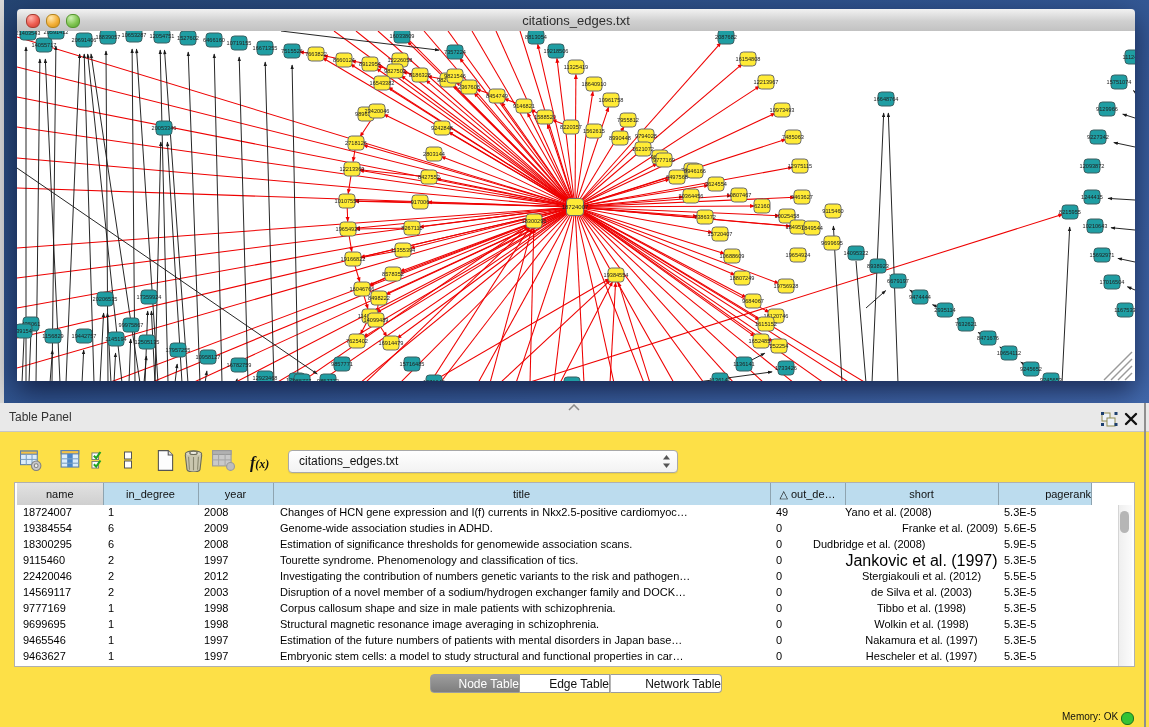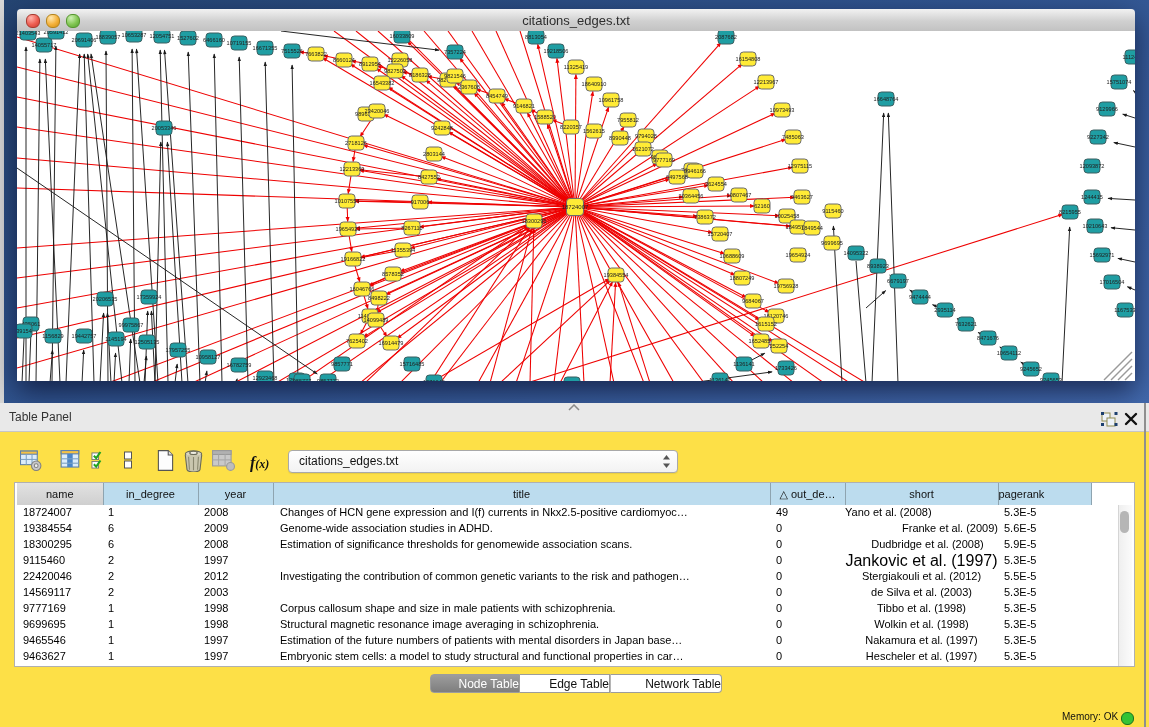--- a/index.html
+++ b/index.html
@@ -602,58 +602,60 @@
  <div style="position:absolute;left:14px;top:79px;width:1121px;height:185px;background:#fff;border:1px solid #b0b0b0;box-sizing:border-box">
  </div>
  <div style="position:absolute;left:15px;top:80px;width:1119px;height:183px;overflow:hidden;background:#fff">
    <div style="position:relative;width:100%;height:100%">
    <div style="position:absolute;left:2px;top:0;width:86.5px;height:22px;background:linear-gradient(#e2e2e2,#cfcfcf);border-right:1px solid #8ea4b0;box-sizing:border-box;text-align:center;line-height:22px;font-size:11px;color:#111">name</div>
 <div style="position:absolute;left:88.5px;top:0;width:95.0px;height:22px;background:#bcdcee;border-right:1px solid #8ea4b0;box-sizing:border-box;text-align:center;line-height:22px;font-size:11px;color:#111">in_degree</div>
 <div style="position:absolute;left:183.5px;top:0;width:75.0px;height:22px;background:#bcdcee;border-right:1px solid #8ea4b0;box-sizing:border-box;text-align:center;line-height:22px;font-size:11px;color:#111">year</div>
 <div style="position:absolute;left:258.5px;top:0;width:497.0px;height:22px;background:#bcdcee;border-right:1px solid #8ea4b0;box-sizing:border-box;text-align:center;line-height:22px;font-size:11px;color:#111">title</div>
 <div style="position:absolute;left:755.5px;top:0;width:75.0px;height:22px;background:#bcdcee;border-right:1px solid #8ea4b0;box-sizing:border-box;text-align:center;line-height:22px;font-size:11px;color:#111">△ out_de…</div>
 <div style="position:absolute;left:830.5px;top:0;width:153.0px;height:22px;background:#bcdcee;border-right:1px solid #8ea4b0;box-sizing:border-box;text-align:center;line-height:22px;font-size:11px;color:#111">short</div>
-<div style="position:absolute;left:983.5px;top:0;width:93.5px;height:22px;background:#bcdcee;border-right:1px solid #8ea4b0;box-sizing:border-box;text-align:left;line-height:22px;font-size:11px;color:#111">pagerank</div>
+<div style="position:absolute;left:983.5px;top:0;width:93.5px;height:22px;background:#bcdcee;border-right:1px solid #8ea4b0;box-sizing:border-box;text-align:right;line-height:22px;font-size:11px;color:#111">pagerank</div>
    <div style="position:absolute;left:8px;top:22px;height:16px;font-size:11px;line-height:15px;color:#000;white-space:nowrap">18724007</div>
         <div style="position:absolute;left:93px;top:22px;height:16px;font-size:11px;line-height:15px;color:#000;white-space:nowrap">1</div>
         <div style="position:absolute;left:189px;top:22px;height:16px;font-size:11px;line-height:15px;color:#000;white-space:nowrap">2008</div>
         <div style="position:absolute;left:265px;top:22px;height:16px;font-size:11px;line-height:15px;color:#000;white-space:nowrap">Changes of HCN gene expression and I(f) currents in Nkx2.5-positive cardiomyoc…</div>
         <div style="position:absolute;left:761px;top:22px;height:16px;font-size:11px;line-height:15px;color:#000;white-space:nowrap">49</div>
         <div style="position:absolute;left:830px;top:22px;width:153px;height:16px;text-align:left;font-size:11px;line-height:15px;color:#000;white-space:nowrap">Yano et al. (2008)</div>
         <div style="position:absolute;left:989px;top:22px;height:16px;font-size:11px;line-height:15px;color:#000;white-space:nowrap">5.3E-5</div>
 <div style="position:absolute;left:8px;top:38px;height:16px;font-size:11px;line-height:15px;color:#000;white-space:nowrap">19384554</div>
         <div style="position:absolute;left:93px;top:38px;height:16px;font-size:11px;line-height:15px;color:#000;white-space:nowrap">6</div>
         <div style="position:absolute;left:189px;top:38px;height:16px;font-size:11px;line-height:15px;color:#000;white-space:nowrap">2009</div>
         <div style="position:absolute;left:265px;top:38px;height:16px;font-size:11px;line-height:15px;color:#000;white-space:nowrap">Genome-wide association studies in ADHD.</div>
         <div style="position:absolute;left:761px;top:38px;height:16px;font-size:11px;line-height:15px;color:#000;white-space:nowrap">0</div>
         <div style="position:absolute;left:830px;top:38px;width:153px;height:16px;text-align:right;font-size:11px;line-height:15px;color:#000;white-space:nowrap">Franke et al. (2009)</div>
         <div style="position:absolute;left:989px;top:38px;height:16px;font-size:11px;line-height:15px;color:#000;white-space:nowrap">5.6E-5</div>
 <div style="position:absolute;left:8px;top:54px;height:16px;font-size:11px;line-height:15px;color:#000;white-space:nowrap">18300295</div>
         <div style="position:absolute;left:93px;top:54px;height:16px;font-size:11px;line-height:15px;color:#000;white-space:nowrap">6</div>
         <div style="position:absolute;left:189px;top:54px;height:16px;font-size:11px;line-height:15px;color:#000;white-space:nowrap">2008</div>
         <div style="position:absolute;left:265px;top:54px;height:16px;font-size:11px;line-height:15px;color:#000;white-space:nowrap">Estimation of significance thresholds for genomewide association scans.</div>
         <div style="position:absolute;left:761px;top:54px;height:16px;font-size:11px;line-height:15px;color:#000;white-space:nowrap">0</div>
-        <div style="position:absolute;left:836px;top:54px;width:153px;height:16px;text-align:center;font-size:11px;line-height:15px;color:#000;white-space:nowrap">Dudbridge et al. (2008)</div>
+        <div style="position:absolute;left:798px;top:54px;width:153px;height:16px;text-align:left;font-size:11px;line-height:15px;color:#000;white-space:nowrap">Dudbridge et al. (2008)</div>
         <div style="position:absolute;left:989px;top:54px;height:16px;font-size:11px;line-height:15px;color:#000;white-space:nowrap">5.9E-5</div>
 <div style="position:absolute;left:8px;top:70px;height:16px;font-size:11px;line-height:15px;color:#000;white-space:nowrap">9115460</div>
         <div style="position:absolute;left:93px;top:70px;height:16px;font-size:11px;line-height:15px;color:#000;white-space:nowrap">2</div>
         <div style="position:absolute;left:189px;top:70px;height:16px;font-size:11px;line-height:15px;color:#000;white-space:nowrap">1997</div>
+        <div style="position:absolute;left:265px;top:70px;height:16px;font-size:11px;line-height:15px;color:#000;white-space:nowrap">Tourette syndrome. Phenomenology and classification of tics.</div>
         <div style="position:absolute;left:761px;top:70px;height:16px;font-size:11px;line-height:15px;color:#000;white-space:nowrap">0</div>
         <div style="position:absolute;left:830px;top:70px;width:153px;height:16px;text-align:center;font-size:16px;line-height:15px;color:#000;white-space:nowrap">Jankovic et al. (1997)</div>
         <div style="position:absolute;left:989px;top:70px;height:16px;font-size:11px;line-height:15px;color:#000;white-space:nowrap">5.3E-5</div>
 <div style="position:absolute;left:8px;top:86px;height:16px;font-size:11px;line-height:15px;color:#000;white-space:nowrap">22420046</div>
         <div style="position:absolute;left:93px;top:86px;height:16px;font-size:11px;line-height:15px;color:#000;white-space:nowrap">2</div>
         <div style="position:absolute;left:189px;top:86px;height:16px;font-size:11px;line-height:15px;color:#000;white-space:nowrap">2012</div>
-        <div style="position:absolute;left:265px;top:86px;height:16px;font-size:11px;line-height:15px;color:#000;white-space:nowrap">Investigating the contribution of common genetic variants to the risk and pathogen…</div>
+        <div style="position:absolute;left:265px;top:86px;height:16px;font-size:11px;line-height:15px;color:#000;white-space:nowrap">Investigating the contribution of numbers genetic variants to the risk and pathogen…</div>
         <div style="position:absolute;left:761px;top:86px;height:16px;font-size:11px;line-height:15px;color:#000;white-space:nowrap">0</div>
         <div style="position:absolute;left:830px;top:86px;width:153px;height:16px;text-align:center;font-size:11px;line-height:15px;color:#000;white-space:nowrap">Stergiakouli et al. (2012)</div>
         <div style="position:absolute;left:989px;top:86px;height:16px;font-size:11px;line-height:15px;color:#000;white-space:nowrap">5.5E-5</div>
 <div style="position:absolute;left:8px;top:102px;height:16px;font-size:11px;line-height:15px;color:#000;white-space:nowrap">14569117</div>
         <div style="position:absolute;left:93px;top:102px;height:16px;font-size:11px;line-height:15px;color:#000;white-space:nowrap">2</div>
         <div style="position:absolute;left:189px;top:102px;height:16px;font-size:11px;line-height:15px;color:#000;white-space:nowrap">2003</div>
+        <div style="position:absolute;left:265px;top:102px;height:16px;font-size:11px;line-height:15px;color:#000;white-space:nowrap">Disruption of a novel member of a sodium/hydrogen exchanger family and DOCK…</div>
         <div style="position:absolute;left:761px;top:102px;height:16px;font-size:11px;line-height:15px;color:#000;white-space:nowrap">0</div>
         <div style="position:absolute;left:830px;top:102px;width:153px;height:16px;text-align:center;font-size:11px;line-height:15px;color:#000;white-space:nowrap">de Silva et al. (2003)</div>
         <div style="position:absolute;left:989px;top:102px;height:16px;font-size:11px;line-height:15px;color:#000;white-space:nowrap">5.3E-5</div>
 <div style="position:absolute;left:8px;top:118px;height:16px;font-size:11px;line-height:15px;color:#000;white-space:nowrap">9777169</div>
         <div style="position:absolute;left:93px;top:118px;height:16px;font-size:11px;line-height:15px;color:#000;white-space:nowrap">1</div>
         <div style="position:absolute;left:189px;top:118px;height:16px;font-size:11px;line-height:15px;color:#000;white-space:nowrap">1998</div>
         <div style="position:absolute;left:265px;top:118px;height:16px;font-size:11px;line-height:15px;color:#000;white-space:nowrap">Corpus callosum shape and size in male patients with schizophrenia.</div>
         <div style="position:absolute;left:761px;top:118px;height:16px;font-size:11px;line-height:15px;color:#000;white-space:nowrap">0</div>
         <div style="position:absolute;left:830px;top:118px;width:153px;height:16px;text-align:center;font-size:11px;line-height:15px;color:#000;white-space:nowrap">Tibbo et al. (1998)</div>
         <div style="position:absolute;left:989px;top:118px;height:16px;font-size:11px;line-height:15px;color:#000;white-space:nowrap">5.3E-5</div>

